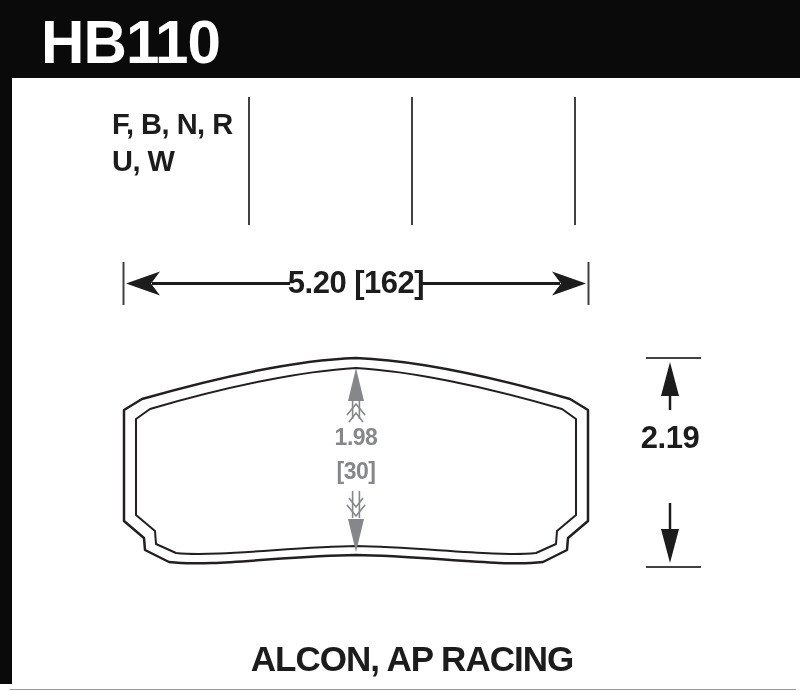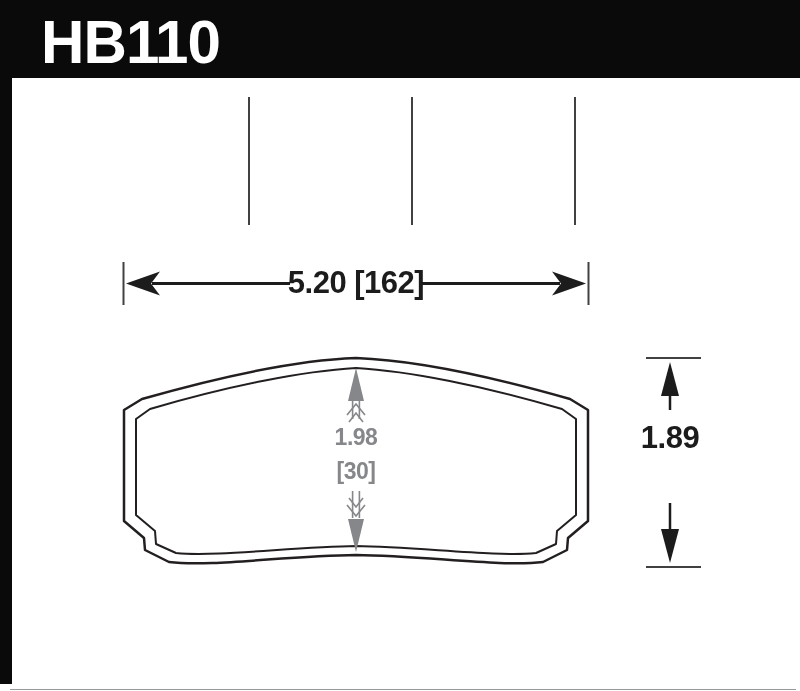--- a/index.html
+++ b/index.html
@@ -49,20 +49,22 @@
 <body>
 
 <div class="page">
 
   <div class="left-strip"></div>
   <div class="header-bar">
     <div class="part-number">HB110</div>
   </div>
 
   <div class="compound-codes">
+    <div>F, B, N, R</div>
+    <div>U, W</div>
   </div>
   <div class="vrule vrule-1"></div>
   <div class="vrule vrule-2"></div>
   <div class="vrule vrule-3"></div>
 
   <svg class="diagram-canvas" width="800" height="691" viewBox="0 0 800 691" fill="none">
 
     <g>
       <line x1="123.5" y1="262" x2="123.5" y2="305" stroke="#414141" stroke-width="2"></line>
       <line x1="588.5" y1="262" x2="588.5" y2="305" stroke="#414141" stroke-width="2"></line>
@@ -117,17 +119,18 @@
   </svg>
 
   <div class="dim-width-label">5.20 [162]</div>
 
   <div class="dim-depth-label">
     <div>1.98</div>
     <div>[30]</div>
   </div>
 
   <div class="dim-height-label">
-    <div>1.89</div>
+    <div>2.19</div>
   </div>
 
+  <div class="applications-label">ALCON, AP RACING</div>
 
 </div>
 
 </body></html>

